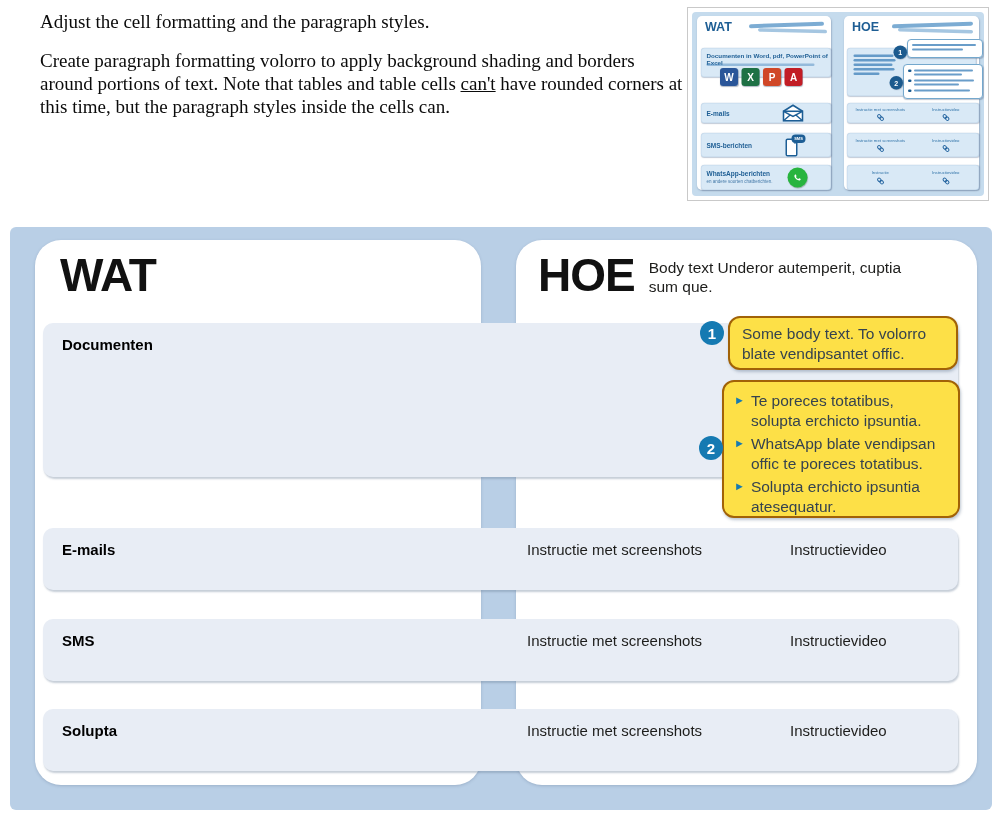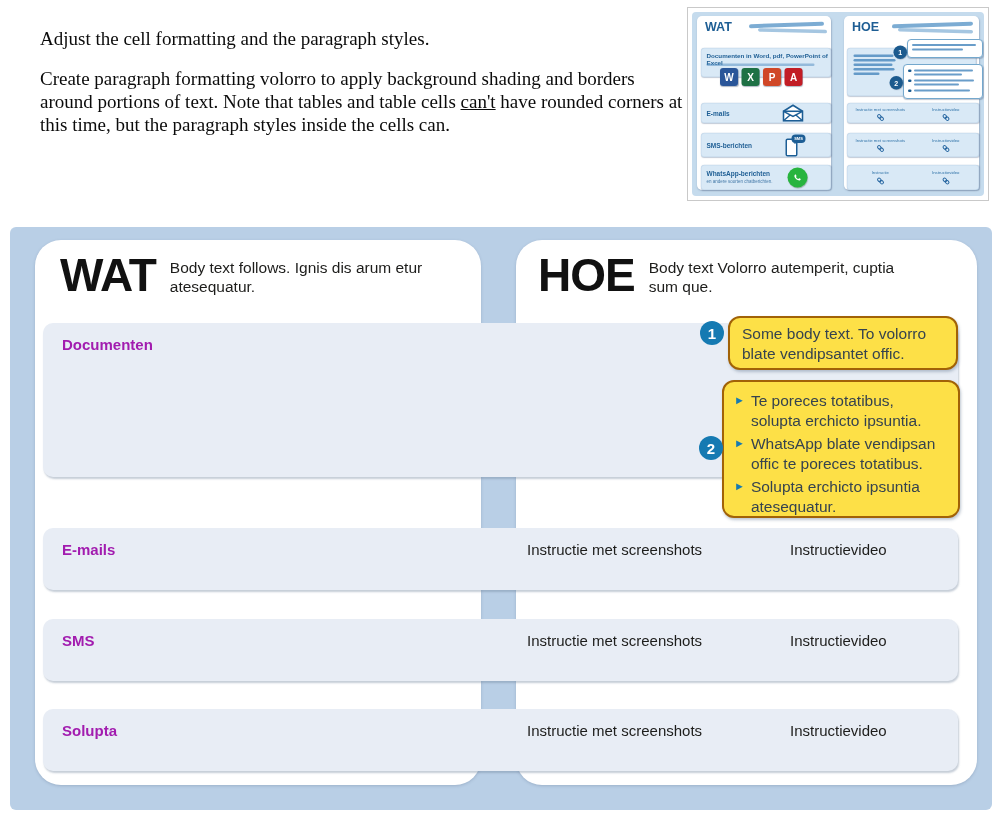--- a/index.html
+++ b/index.html
@@ -1,21 +1,21 @@
 <!DOCTYPE html>
 <html><head>
 <meta charset="utf-8">
 <style>
   html,body{margin:0;padding:0;background:#fff;}
   body{width:999px;height:823px;position:relative;font-family:"Liberation Sans",sans-serif;overflow:hidden;}
 
   
   .article{position:absolute;left:40px;top:10px;width:645px;}
   .article h1{margin:0 0 24px 0;font-size:23px;font-weight:bold;color:#1b87c4;font-family:"Liberation Sans",sans-serif;}
-  .article p{margin:17px 0 16px 0;font-family:"Liberation Serif",serif;font-size:19px;line-height:23px;color:#0b0b0b;}
+  .article p{margin:0 0 16px 0;font-family:"Liberation Serif",serif;font-size:19px;line-height:23px;color:#0b0b0b;}
   .article .u{text-decoration:underline;}
 
   
   .thumb{position:absolute;left:687px;top:7px;width:302px;height:194px;background:#fff;border:1px solid #c9c9c9;box-sizing:border-box;overflow:hidden;}
   .tScale{position:absolute;left:0;top:0;width:600px;height:384px;transform:scale(.5);transform-origin:0 0;}
   .tBlue{position:absolute;left:8px;top:8px;width:584px;height:368px;background:#c5dbed;border-radius:8px;}
   .tCard{position:absolute;top:16px;height:348px;background:#fff;border-radius:10px;box-shadow:1px 2px 3px rgba(90,110,140,.35);}
   .tCardL{left:18px;width:268px;}
   .tCardR{left:312px;width:270px;}
   .tWat{position:absolute;top:22px;font-size:25px;font-weight:800;color:#1e5e94;letter-spacing:0px;}
@@ -39,21 +39,21 @@
 
   
   .mockup{position:absolute;left:10px;top:227px;width:982px;height:583px;background:#b9cfe6;border-radius:6px;}
   .card{position:absolute;top:13px;height:545px;background:#fff;border-radius:26px;box-shadow:0 1px 3px rgba(90,110,140,.3);}
   .cardL{left:25px;width:446px;}
   .cardR{left:506px;width:461px;}
   .head{position:absolute;top:26px;display:flex;gap:14px;align-items:flex-start;z-index:2;}
   .headTitle{font-size:46px;line-height:44px;font-weight:800;color:#111;letter-spacing:-1px;font-family:"Liberation Sans",sans-serif;}
   .headSub{font-size:15.5px;line-height:19px;color:#1d1d1b;padding-top:5px;}
   .mRow{position:absolute;left:33px;width:915px;background:#e8edf5;border-radius:10px;box-shadow:1px 2px 2px rgba(110,130,155,.4);z-index:1;}
-  .rowLbl{position:absolute;left:19px;top:13px;font-size:15px;font-weight:bold;color:#a21caf;}
+  .rowLbl{position:absolute;left:19px;top:13px;font-size:15px;font-weight:bold;color:#000000;}
   .rowCol1{position:absolute;left:484px;top:13px;font-size:15px;color:#1d1d1b;}
   .rowCol2{position:absolute;left:747px;top:13px;font-size:15px;color:#1d1d1b;}
   .hoeCell{position:absolute;left:492px;top:20px;width:168px;font-size:15px;line-height:19px;color:#36434e;white-space:pre-line;}
   .badge{position:absolute;width:24px;height:24px;border-radius:50%;background:#157ab2;color:#fff;font-size:15px;font-weight:bold;display:flex;align-items:center;justify-content:center;z-index:4;}
   .callout{position:absolute;background:#fde047;border:2px solid #a16207;border-radius:12px;box-shadow:1px 2px 3px rgba(110,130,155,.45);z-index:3;box-sizing:border-box;}
   .co1{left:718px;top:89px;width:230px;height:54px;padding:6px 12px;font-size:15.5px;line-height:20px;color:#36434e;}
   .co2{left:712px;top:153px;width:238px;height:138px;padding:9px 10px 8px 10px;}
   .co2 .bl{display:flex;gap:6px;font-size:15.5px;line-height:19.5px;color:#36434e;margin-bottom:4px;}
   .co2 .arrow{color:#157ab2;font-size:11px;line-height:19.5px;flex:0 0 auto;}
 </style>
@@ -209,25 +209,24 @@
     </div>
   </div>
 </div>
 
 <div class="mockup">
   <div class="card cardL"></div>
   <div class="card cardR"></div>
 
   <div class="head" style="left:50px;">
     <div class="headTitle">WAT</div>
-    <div class="headSub" style="width:288px;">Body text follows. Ignis dis arum etur atesequatur.</div>
   </div>
   <div class="head" style="left:528px;">
     <div class="headTitle">HOE</div>
-    <div class="headSub" style="width:270px;">Body text Volorro autemperit, cuptia sum que.</div>
+    <div class="headSub" style="width:270px;">Body text Underor autemperit, cuptia sum que.</div>
   </div>
 
   <div class="mRow" style="top:96px;height:154px;">
     <div class="rowLbl">Documenten</div>
   </div>
 
   <div class="mRow" style="top:301px;height:62px;">
     <div class="rowLbl">E-mails</div>
     <div class="rowCol1">Instructie met screenshots</div>
     <div class="rowCol2">Instructievideo</div>

